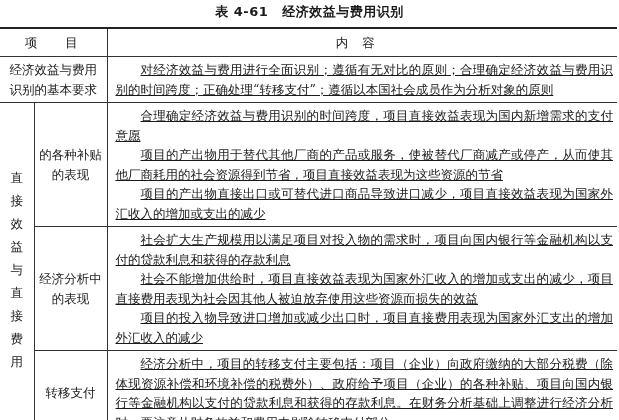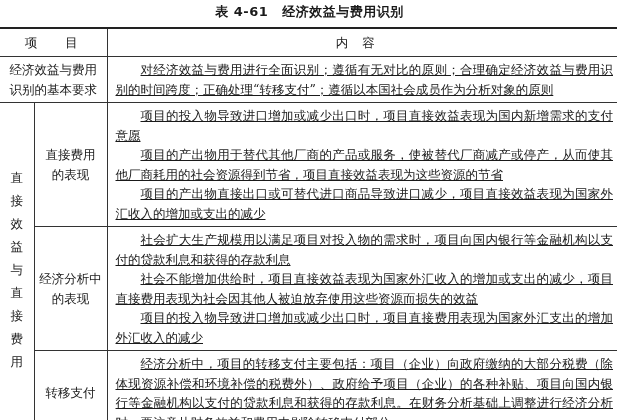--- a/index.html
+++ b/index.html
@@ -100,25 +100,25 @@
       <span>接</span>
       <span>效</span>
       <span>益</span>
       <span>与</span>
       <span>直</span>
       <span>接</span>
       <span>费</span>
       <span>用</span>
     </td>
     <td class="cell-left">
-      <div>直接费用</div>
+      <div>的各种补贴</div>
       <div>的表现</div>
     </td>
     <td class="content">
-      <div class="para">项目的投入物导致进口增加或减少出口时，项目直接效益表现为国内新增需求的支付意愿</div>
+      <div class="para">合理确定经济效益与费用识别的时间跨度，项目直接效益表现为国内新增需求的支付意愿</div>
       <div class="para">项目的产出物用于替代其他厂商的产品或服务，使被替代厂商减产或停产，从而使其他厂商耗用的社会资源得到节省，项目直接效益表现为这些资源的节省</div>
       <div class="para">项目的产出物直接出口或可替代进口商品导致进口减少，项目直接效益表现为国家外汇收入的增加或支出的减少</div>
     </td>
   </tr>
 
   <tr style="height:118px">
     <td class="cell-left">
       <div>经济分析中</div>
       <div>的表现</div>
     </td>

